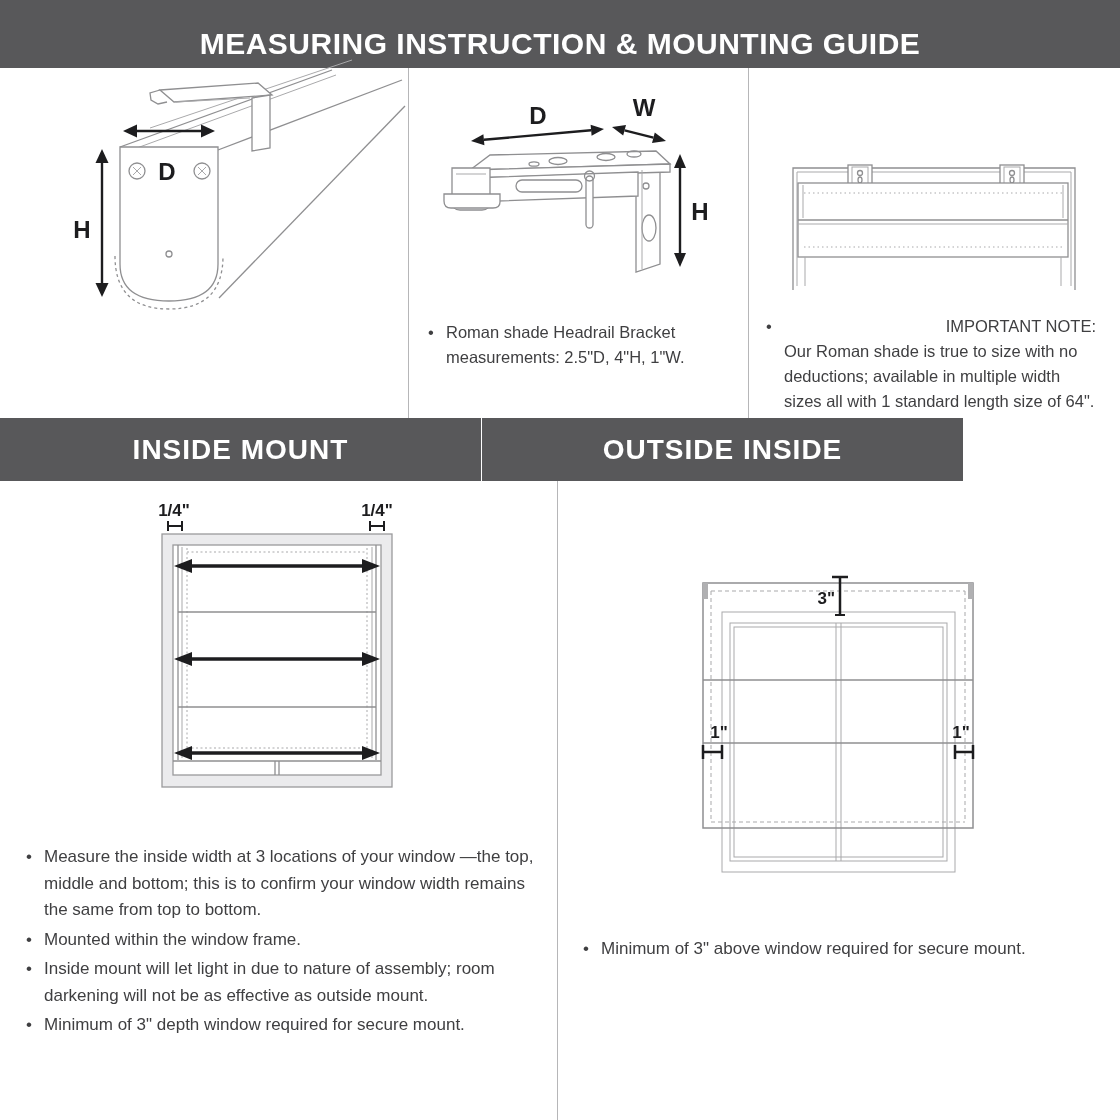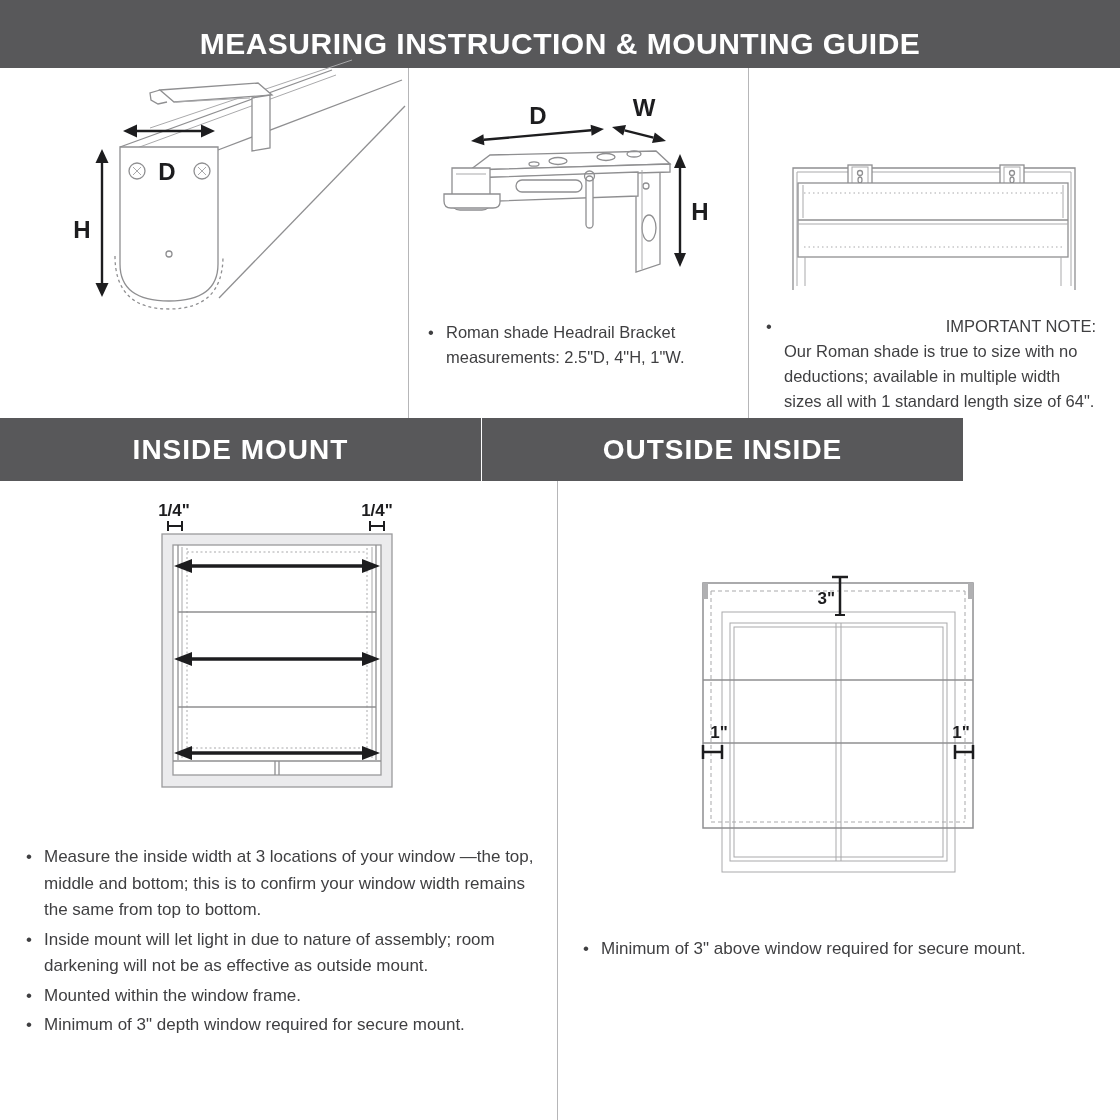--- a/index.html
+++ b/index.html
@@ -263,21 +263,21 @@
     </g>
     <g>
       <line class="blk" stroke-width="2.5" x1="300" y1="177" x2="318" y2="177"></line>
       <line class="blk" stroke-width="2.5" x1="300" y1="170" x2="300" y2="184"></line>
       <line class="blk" stroke-width="2.5" x1="318" y1="170" x2="318" y2="184"></line>
     </g>
   </svg>
 
   <ul class="btext blist" style="left:26px;top:804px;width:524px;margin-top:40px;">
     <li>Measure the inside width at 3 locations of your window —the top, middle and bottom; this is to confirm your window width remains the same from top to bottom.</li>
+    <li>Mounted within the window frame.</li>
     <li>Inside mount will let light in due to nature of assembly; room darkening will not be as effective as outside mount.</li>
-    <li>Mounted within the window frame.</li>
     <li>Minimum of 3" depth window required for secure mount.</li>
   </ul>
   <ul class="btext blist" style="left:583px;top:936px;width:524px;">
     <li>Minimum of 3" above window required for secure mount.</li>
   </ul>
 
 </div>
 
 </body></html>

